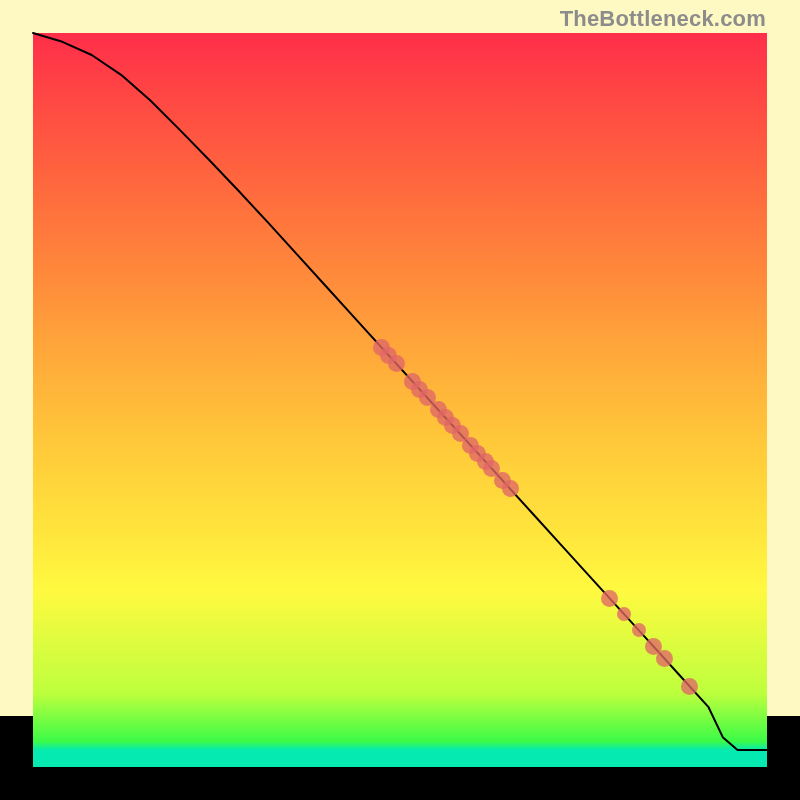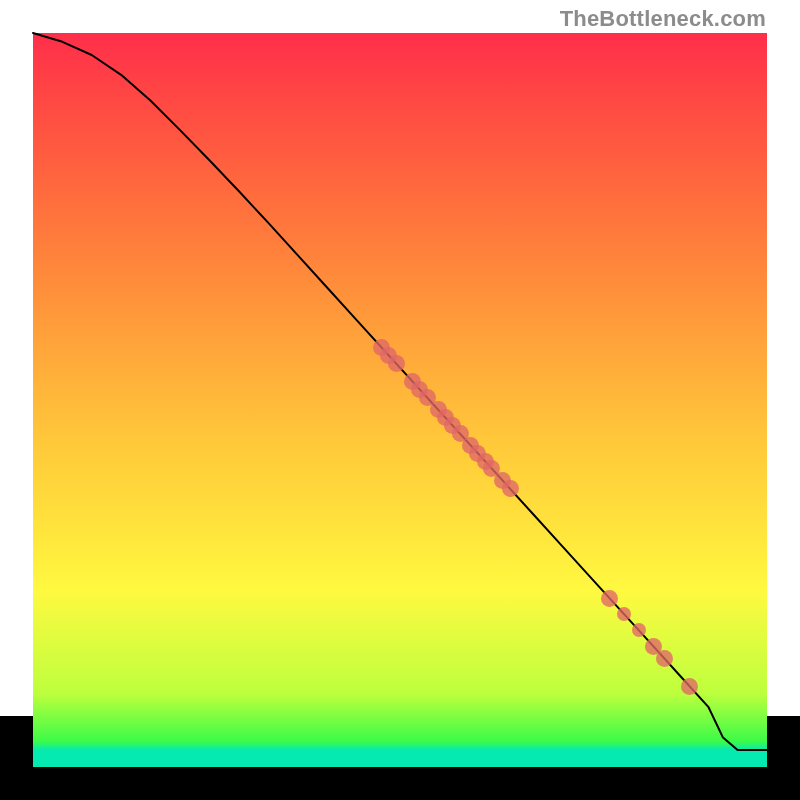--- a/index.html
+++ b/index.html
@@ -8,21 +8,21 @@
     width: 800px;
     height: 800px;
     background: #000;
     overflow: hidden;
     font-family: Arial, Helvetica, sans-serif;
   }
   .stage {
     position: relative;
     width: 800px;
     height: 716px;
-    background: #ffffff;
+    background: #fef9c3;
   }
   .plot {
     position: absolute;
     left: 33px;
     top: 33px;
     width: 734px;
     height: 734px;
     
     background: linear-gradient(
       to top,

